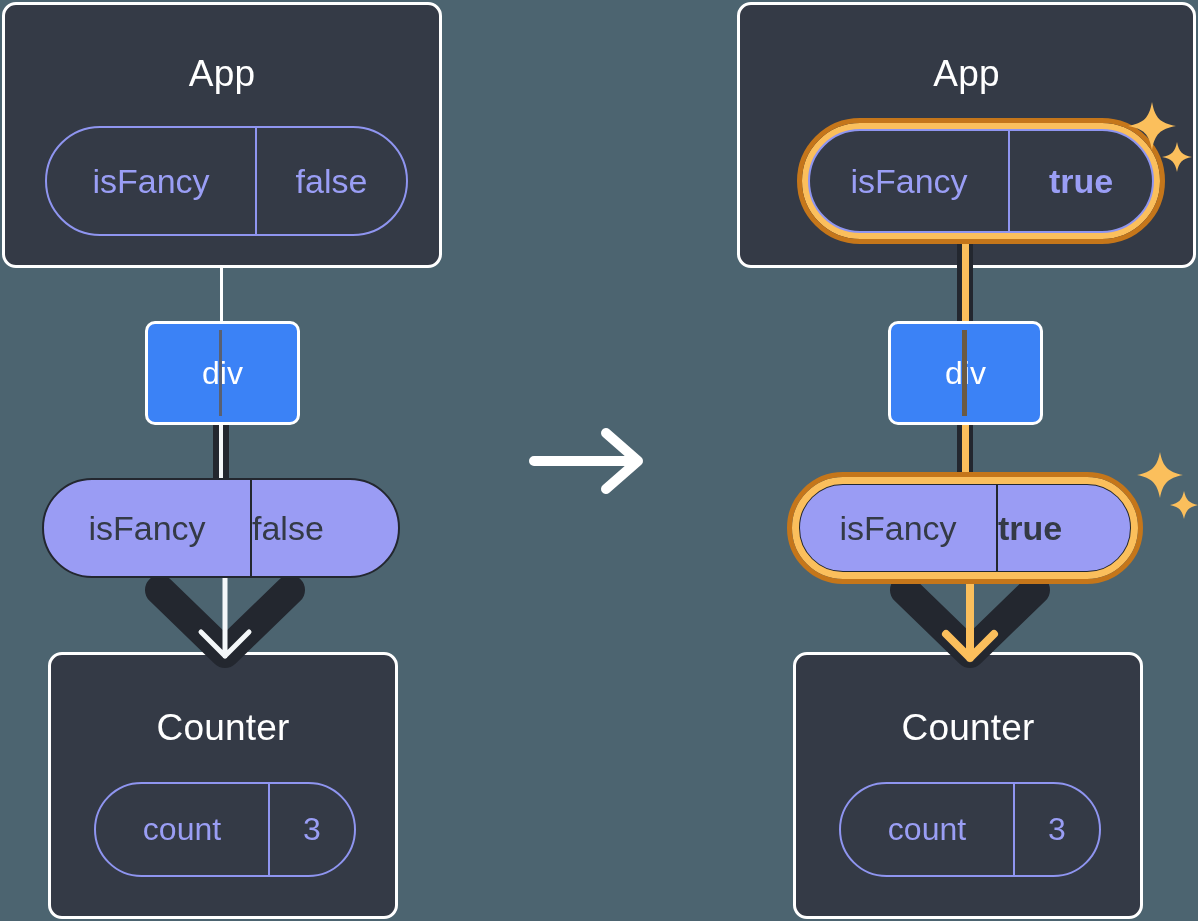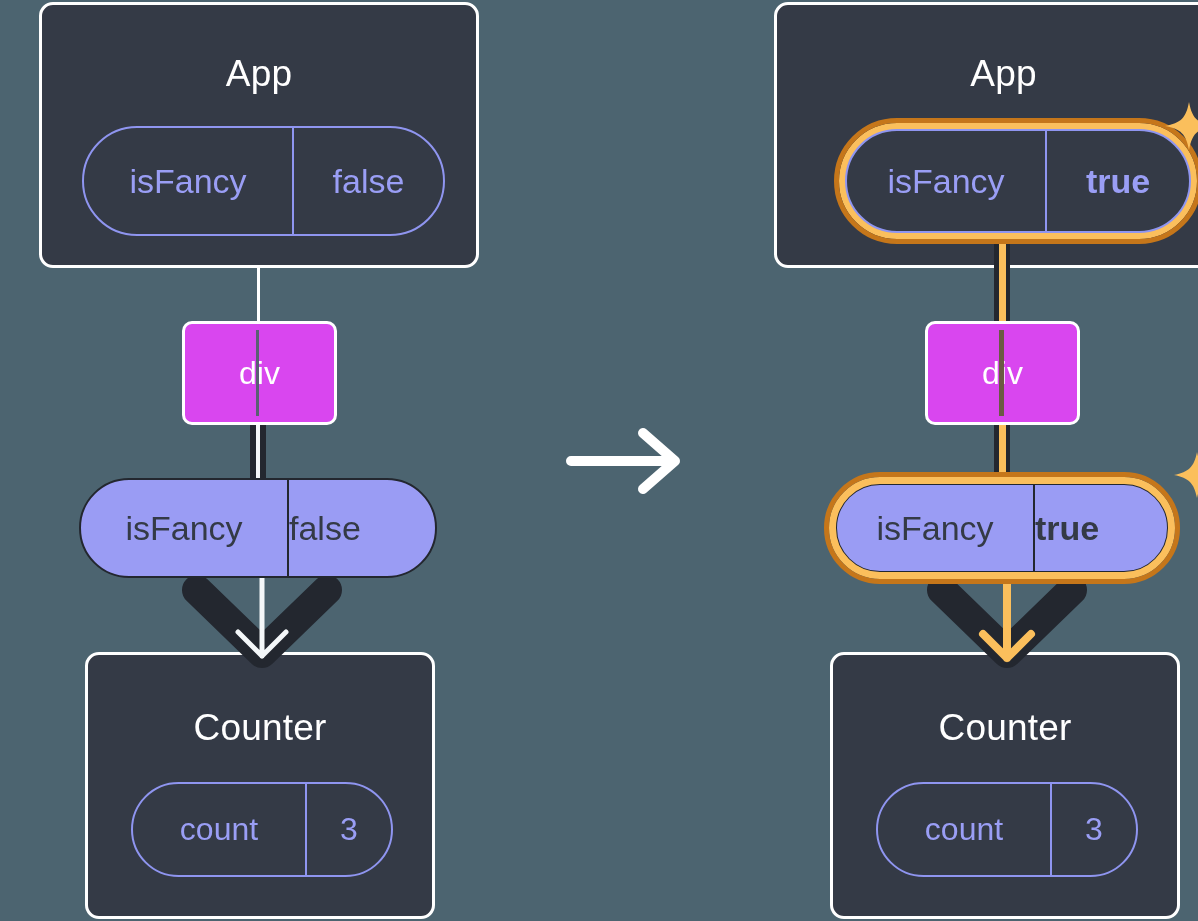--- a/index.html
+++ b/index.html
@@ -13,21 +13,20 @@
     height: 921px;
     overflow: hidden;
     font-family: "Liberation Sans", "DejaVu Sans", sans-serif;
     position: relative;
   }
   .stage {
     position: absolute;
     inset: 0;
     width: 1042px;
     height: 921px;
-    margin-left: 37px;
   }
 
   
   .panel {
     position: absolute;
     background: #343a46;
     border: 3px solid #ffffff;
     border-radius: 14px;
     box-sizing: border-box;
   }
@@ -86,21 +85,21 @@
     font-size: 34px;
     box-sizing: border-box;
   }
   .pill-filled .cell.val { border-left: 2px solid #23272f; }
 
   .bold { font-weight: 700; }
 
   
   .div-node {
     position: absolute;
-    background: #d946ef;
+    background: #3b82f6;
     border: 3px solid #ffffff;
     border-radius: 10px;
     box-sizing: border-box;
     display: flex;
     align-items: center;
     justify-content: center;
     color: #ffffff;
     font-size: 32px;
     z-index: 5;
   }

